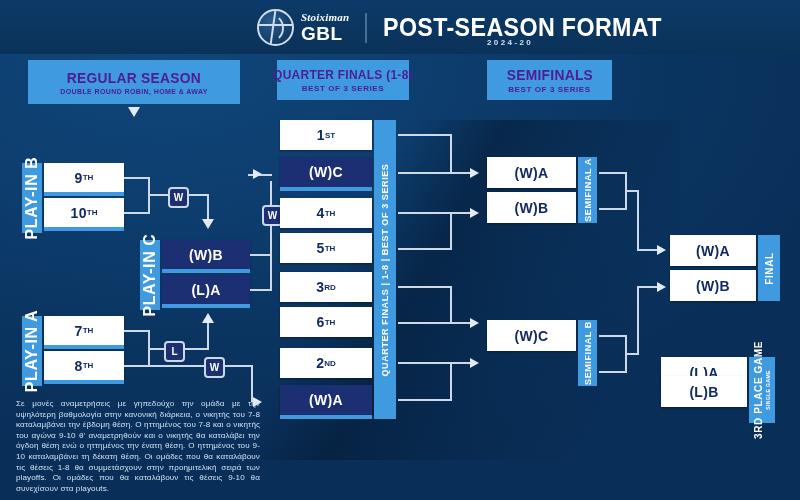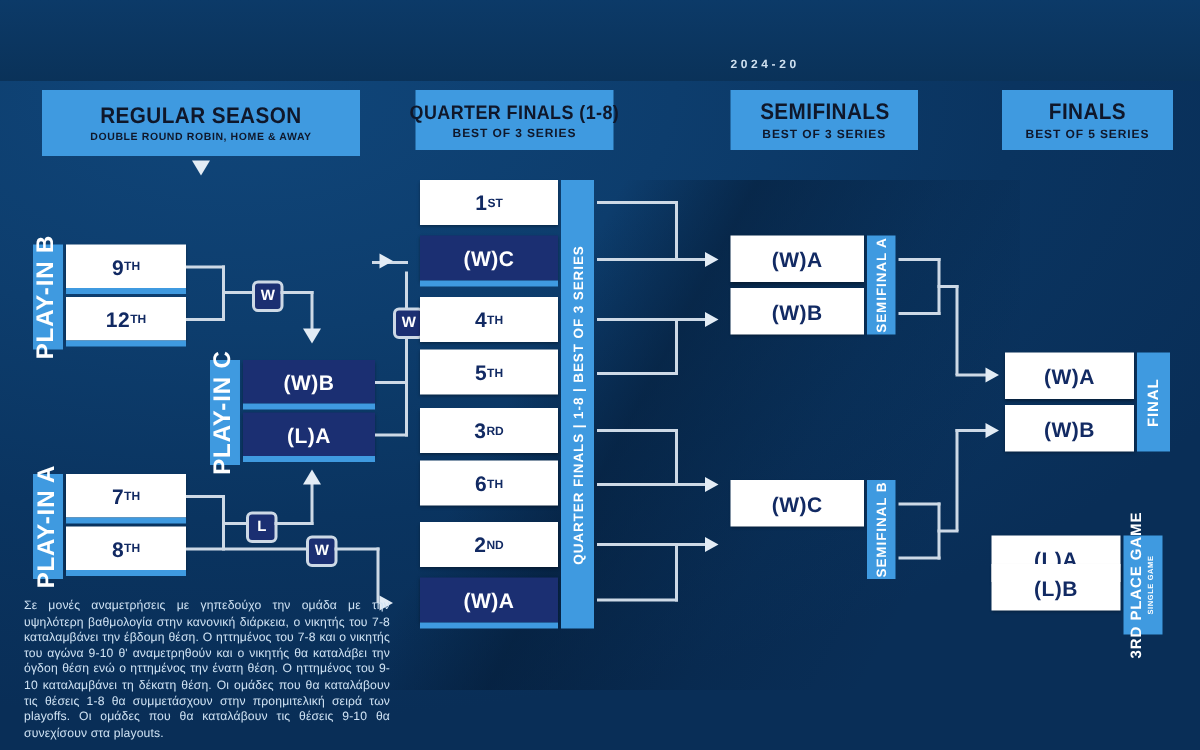--- a/index.html
+++ b/index.html
@@ -55,21 +55,21 @@
     font-weight:bold;font-size:25px;color:#fff;letter-spacing:.4px;
     transform:scaleX(.93);transform-origin:left center;white-space:nowrap;
   }
   .title-year{
     position:absolute;left:487px;top:38px;font-size:8px;color:#cfe0ef;
     letter-spacing:2.4px;font-weight:bold;
   }
 
   
   .hdr{
-    position:absolute;background:#3f9ae0;color:#0f172a;text-align:center;
+    position:absolute;background:#3f9ae0;color:#4c1d95;text-align:center;
     display:flex;flex-direction:column;align-items:center;justify-content:center;
   }
   .hdr .h1{font-weight:bold;letter-spacing:.3px;transform:scaleX(.92);white-space:nowrap;}
   .hdr .h2{font-weight:bold;letter-spacing:.6px;margin-top:2px;white-space:nowrap;}
   .hdr .h3{font-weight:bold;letter-spacing:.4px;margin-top:2px;white-space:nowrap;font-size:7px;}
 
   .box{
     position:absolute;background:#fff;color:#122a63;
     display:flex;align-items:center;justify-content:center;
     font-weight:bold;font-size:14px;letter-spacing:.3px;
@@ -113,39 +113,50 @@
   }
 </style>
 </head>
 <body>
 
 <div id="stage">
 
   <div class="shadow-band"></div>
 
   <div class="topbar"></div>
+  <div class="logo-wrap">
+    <div class="ball">
+        <span class="arc"></span>
+      </div>
+    <div class="brand">
+      <div class="s1">Stoiximan</div>
+      <div class="s2">GBL</div>
+    </div>
+    <div class="divider-v"></div>
+    <div class="title-main">POST-SEASON FORMAT</div>
+  </div>
   <div class="title-year">2024-20</div>
 
   <div class="hdr" style="left:28px;top:60px;width:212px;height:44px;">
     <div class="h1" style="font-size:15px;">REGULAR SEASON</div>
     <div class="h3">DOUBLE ROUND ROBIN, HOME &amp; AWAY</div>
   </div>
   <div class="arrow down" style="left:128px;top:107px;"></div>
 
 
   <div class="vlabel" style="left:22px;top:163px;width:20px;height:70px;">
     <span>PLAY-IN B</span>
   </div>
   <div class="box" style="left:44px;top:163px;width:80px;height:29px;">
     <span>9</span>
       <sup>TH</sup>
   </div>
   <div class="uline" style="left:44px;top:192px;width:80px;"></div>
   <div class="box" style="left:44px;top:198px;width:80px;height:29px;">
-    <span>12</span>
+    <span>10</span>
       <sup>TH</sup>
   </div>
   <div class="uline" style="left:44px;top:227px;width:80px;"></div>
 
   <div class="line" style="left:124px;top:177px;width:26px;height:2px;"></div>
   <div class="line" style="left:124px;top:212px;width:26px;height:2px;"></div>
   <div class="line" style="left:148px;top:177px;width:2px;height:37px;"></div>
   <div class="line" style="left:150px;top:194px;width:19px;height:2px;"></div>
   <div class="badge" style="left:168px;top:187px;">
     <span>W</span>
@@ -308,24 +319,20 @@
   <div class="arrow" style="left:657px;top:245px;"></div>
 
   <div class="line" style="left:599px;top:335px;width:28px;height:2px;"></div>
   <div class="line" style="left:599px;top:371px;width:28px;height:2px;"></div>
   <div class="line" style="left:625px;top:335px;width:2px;height:38px;"></div>
   <div class="line" style="left:625px;top:353px;width:14px;height:2px;"></div>
   <div class="line" style="left:637px;top:286px;width:2px;height:68px;"></div>
   <div class="line" style="left:637px;top:286px;width:22px;height:2px;"></div>
   <div class="arrow" style="left:657px;top:282px;"></div>
 
-  <div class="hdr" style="left:668px;top:60px;width:114px;height:40px;">
-    <div class="h1" style="font-size:15px;">FINALS</div>
-    <div class="h2" style="font-size:8px;">BEST OF 5 SERIES</div>
-  </div>
 
   <div class="box" style="left:670px;top:235px;width:86px;height:31px;">
     <span>(W)A</span>
   </div>
   <div class="box" style="left:670px;top:270px;width:86px;height:31px;">
     <span>(W)B</span>
   </div>
   <div class="vlabel" style="left:758px;top:235px;width:22px;height:66px;">
     <span style="font-size:10px;">FINAL</span>
   </div>

